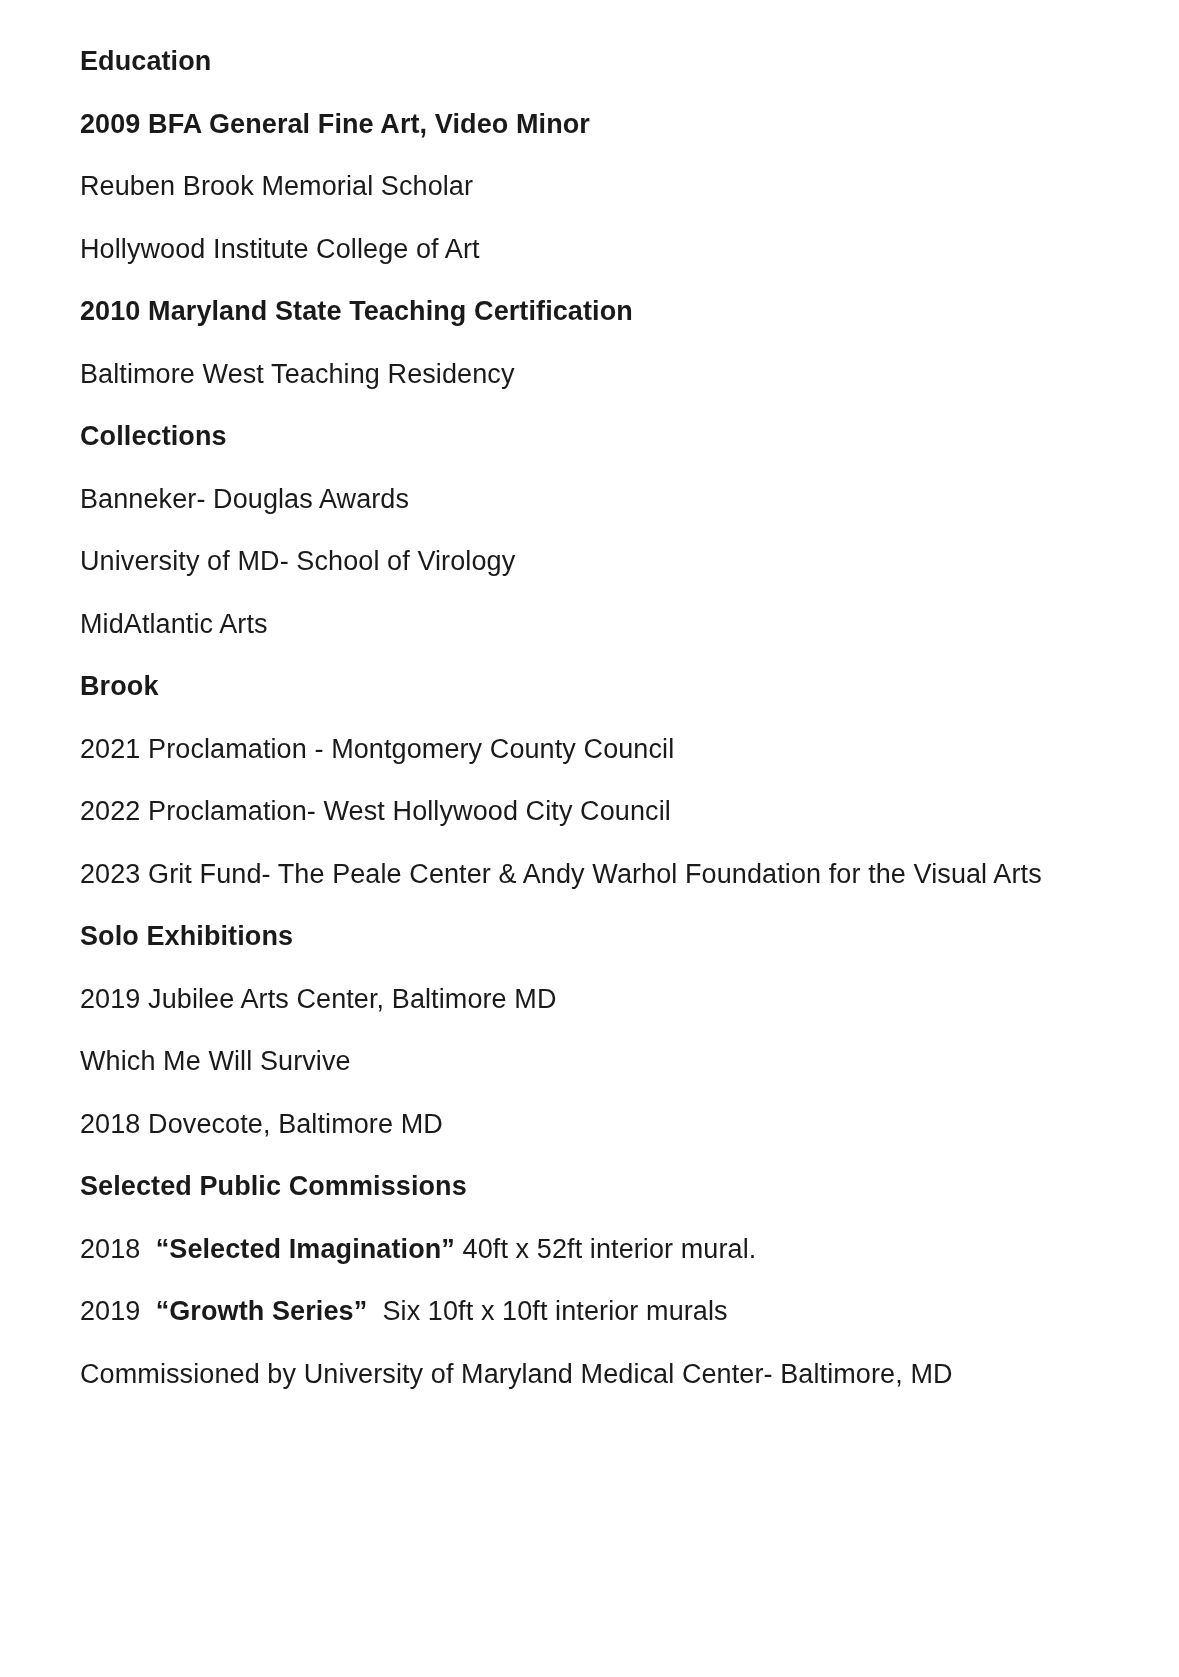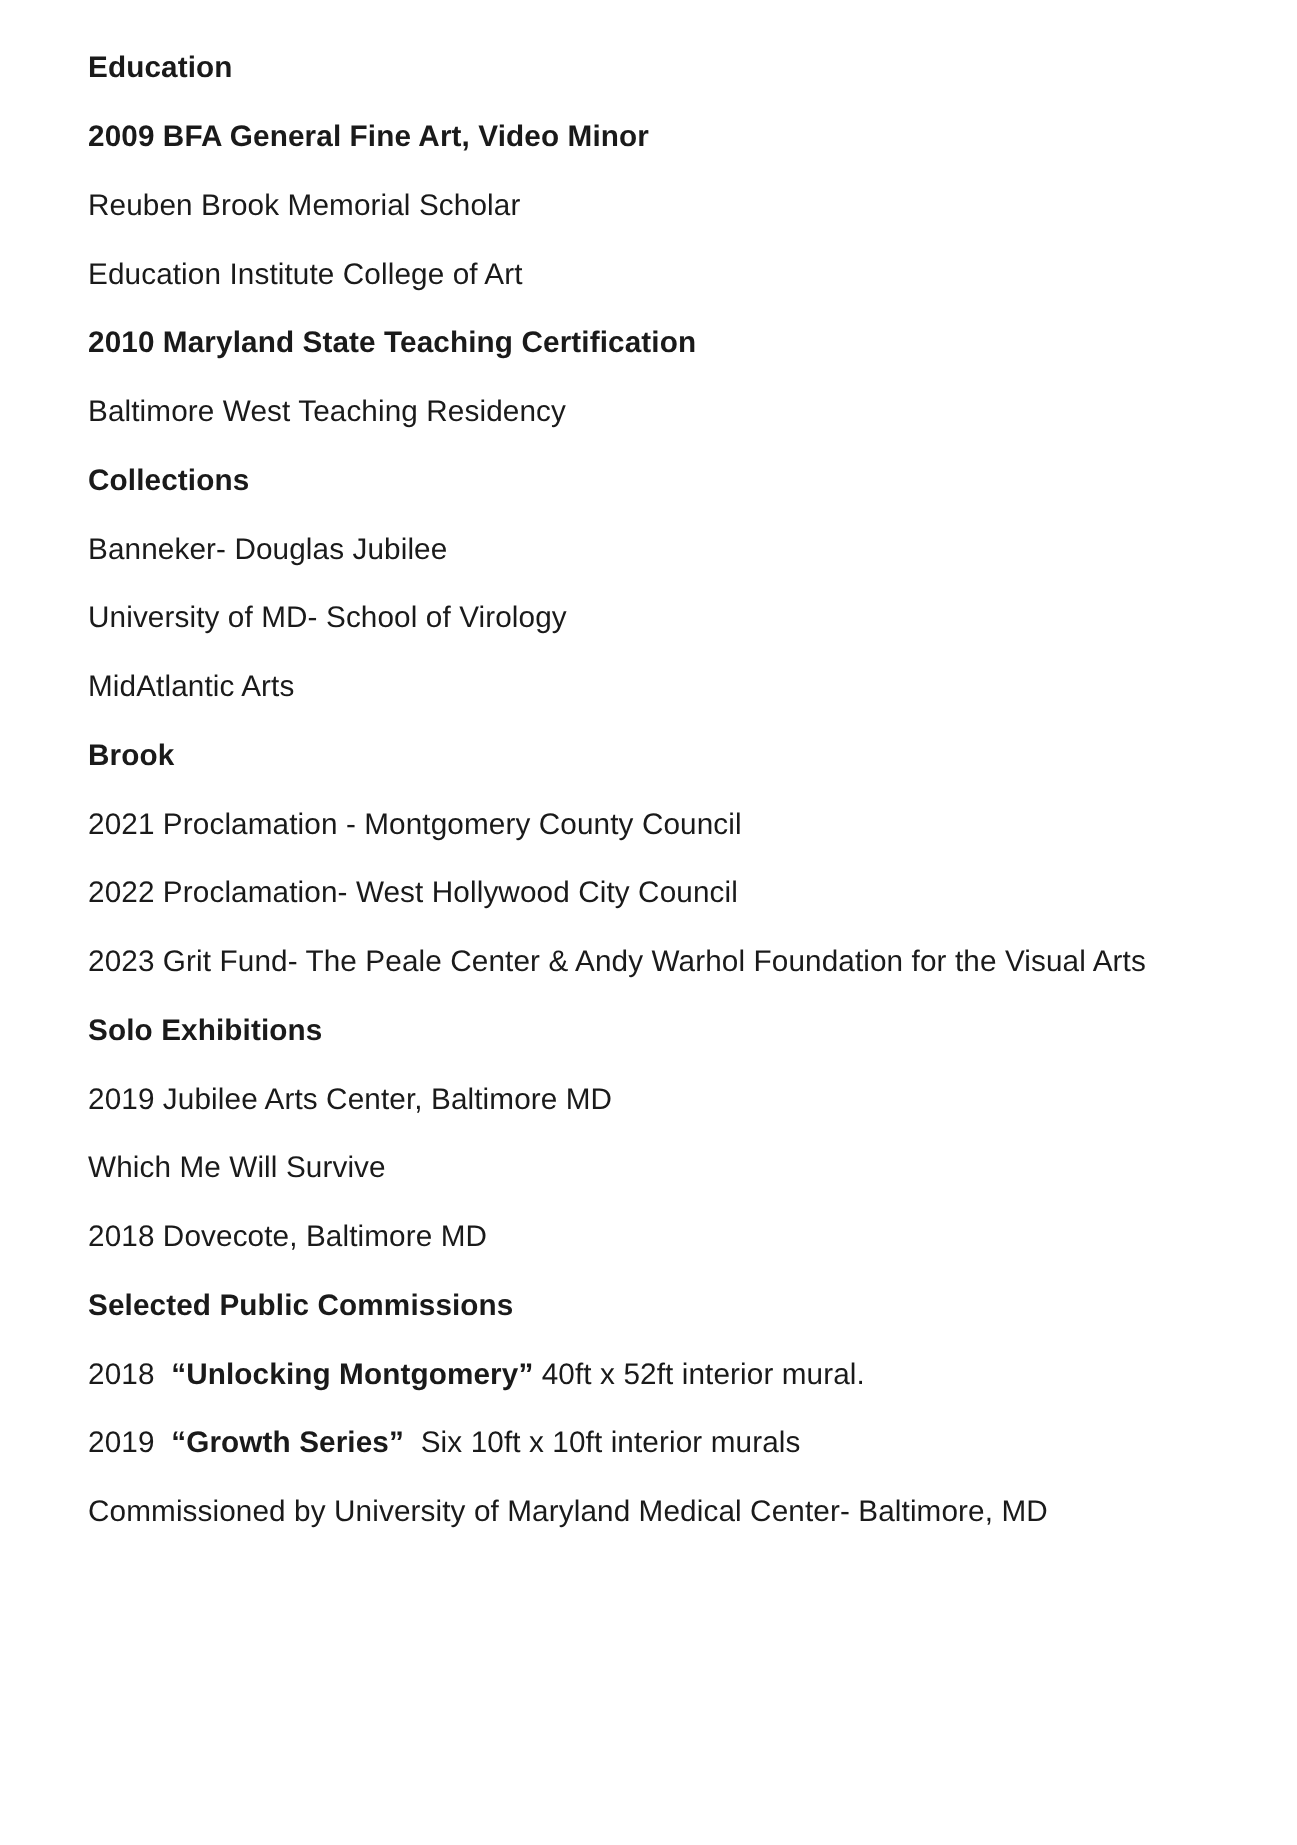--- a/index.html
+++ b/index.html
@@ -42,33 +42,33 @@
   }
 </style>
 </head>
 <body>
 
 <div class="page">
   <div id="doc-body">
       <p class="line heading">Education</p>
       <p class="line heading">2009 BFA General Fine Art, Video Minor</p>
       <p class="line body-line">Reuben Brook Memorial Scholar</p>
-      <p class="line body-line">Education Institute College of Art</p>
+      <p class="line body-line">Hollywood Institute College of Art</p>
       <p class="line heading">2010 Maryland State Teaching Certification</p>
       <p class="line body-line">Baltimore West Teaching Residency</p>
       <p class="line heading">Collections</p>
-      <p class="line body-line">Banneker- Douglas Jubilee</p>
+      <p class="line body-line">Banneker- Douglas Awards</p>
       <p class="line body-line">University of MD- School of Virology</p>
       <p class="line body-line">MidAtlantic Arts</p>
       <p class="line heading">Brook</p>
       <p class="line body-line">2021 Proclamation - Montgomery County Council</p>
       <p class="line body-line">2022 Proclamation- West Hollywood City Council</p>
       <p class="line body-line">2023 Grit Fund- The Peale Center &amp; Andy Warhol Foundation for the Visual Arts</p>
       <p class="line heading">Solo Exhibitions</p>
       <p class="line body-line">2019 Jubilee Arts Center, Baltimore MD</p>
       <p class="line body-line">Which Me Will Survive</p>
       <p class="line body-line">2018 Dovecote, Baltimore MD</p>
       <p class="line heading">Selected Public Commissions</p>
-      <p class="line mixed body-line"><span>2018  </span><b>“Unlocking Montgomery”</b><span> 40ft x 52ft interior mural.</span></p>
+      <p class="line mixed body-line"><span>2018  </span><b>“Selected Imagination”</b><span> 40ft x 52ft interior mural.</span></p>
       <p class="line mixed body-line"><span>2019  </span><b>“Growth Series”</b><span>  Six 10ft x 10ft interior murals</span></p>
       <p class="line body-line">Commissioned by University of Maryland Medical Center- Baltimore, MD</p>
     </div>
 </div>
 
 </body></html>

